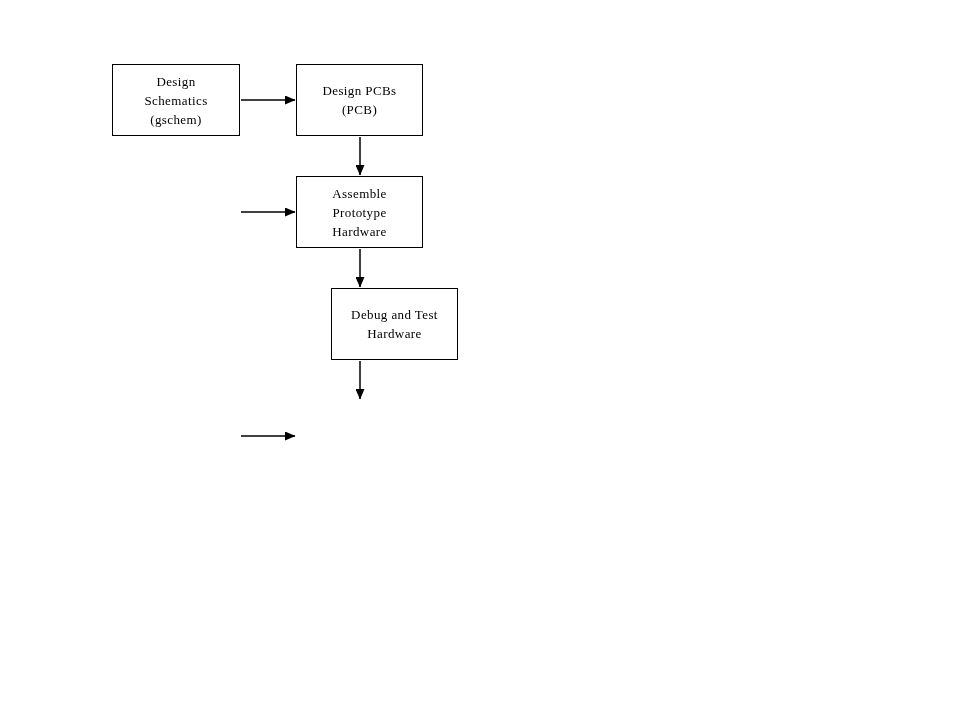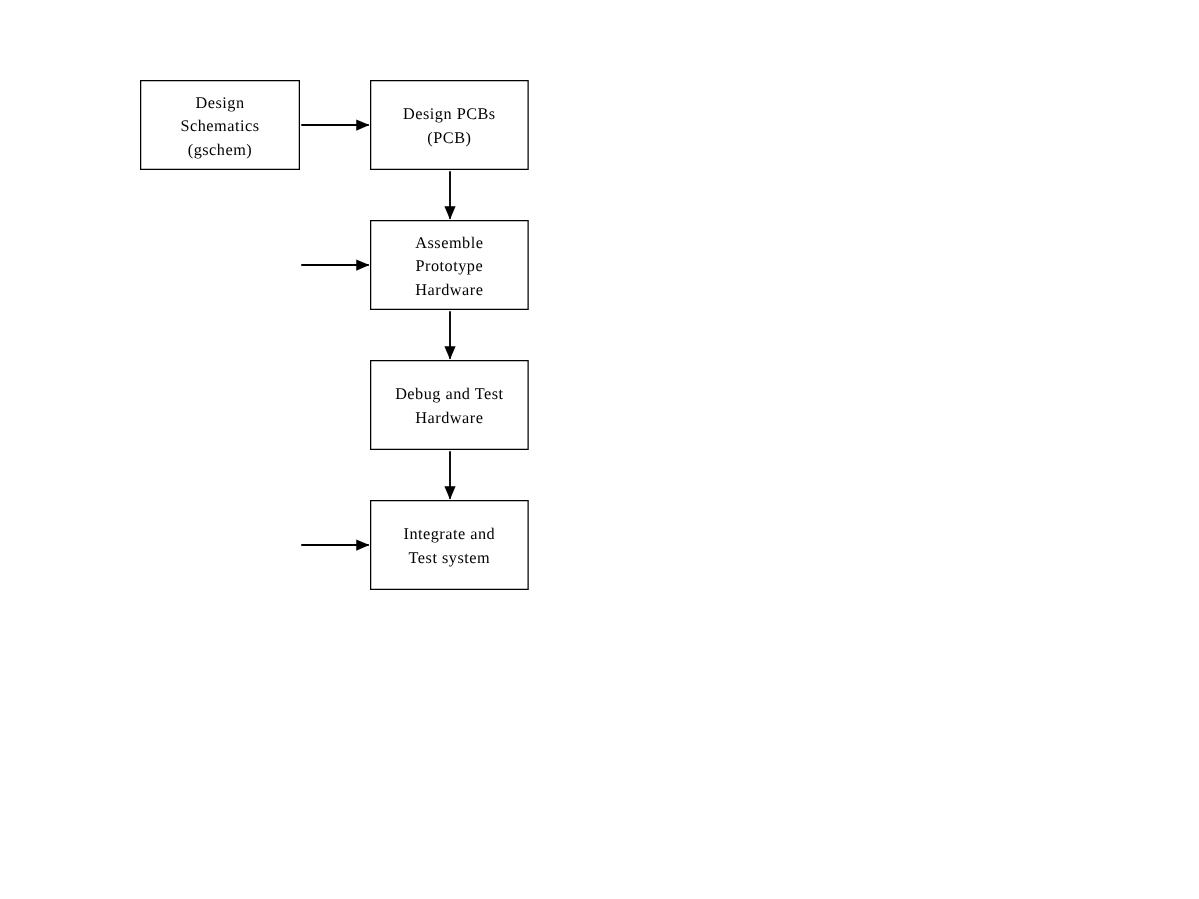--- a/index.html
+++ b/index.html
@@ -29,21 +29,21 @@
     white-space: pre-line;
     font-size: 13px;
     line-height: 19px;
     letter-spacing: 0.4px;
     color: #000000;
   }
   .col-left  { left: 112px; width: 128px; height: 72px; }
   .col-right { left: 296px; width: 127px; height: 72px; }
   .row1 { top: 64px; }
   .row2 { top: 176px; }
-  .row3 { top: 288px; }
+  .row3 { top: 288px; margin-left: 35px; }
   .row4 { top: 400px; }
   svg.arrows {
     position: absolute;
     left: 0; top: 0;
     width: 959px;
     height: 719px;
     pointer-events: none;
   }
   svg.arrows line {
     stroke: #000000;
@@ -86,18 +86,14 @@
 Prototype
 Hardware</span>
   </div>
 
   <div class="node col-right row3">
     <span class="label">Debug and Test
 Hardware</span>
   </div>
 
 
-  <div class="node col-right row4">
-    <span class="label">Integrate and
-Test system</span>
-  </div>
 
 </div>
 
 </body></html>

